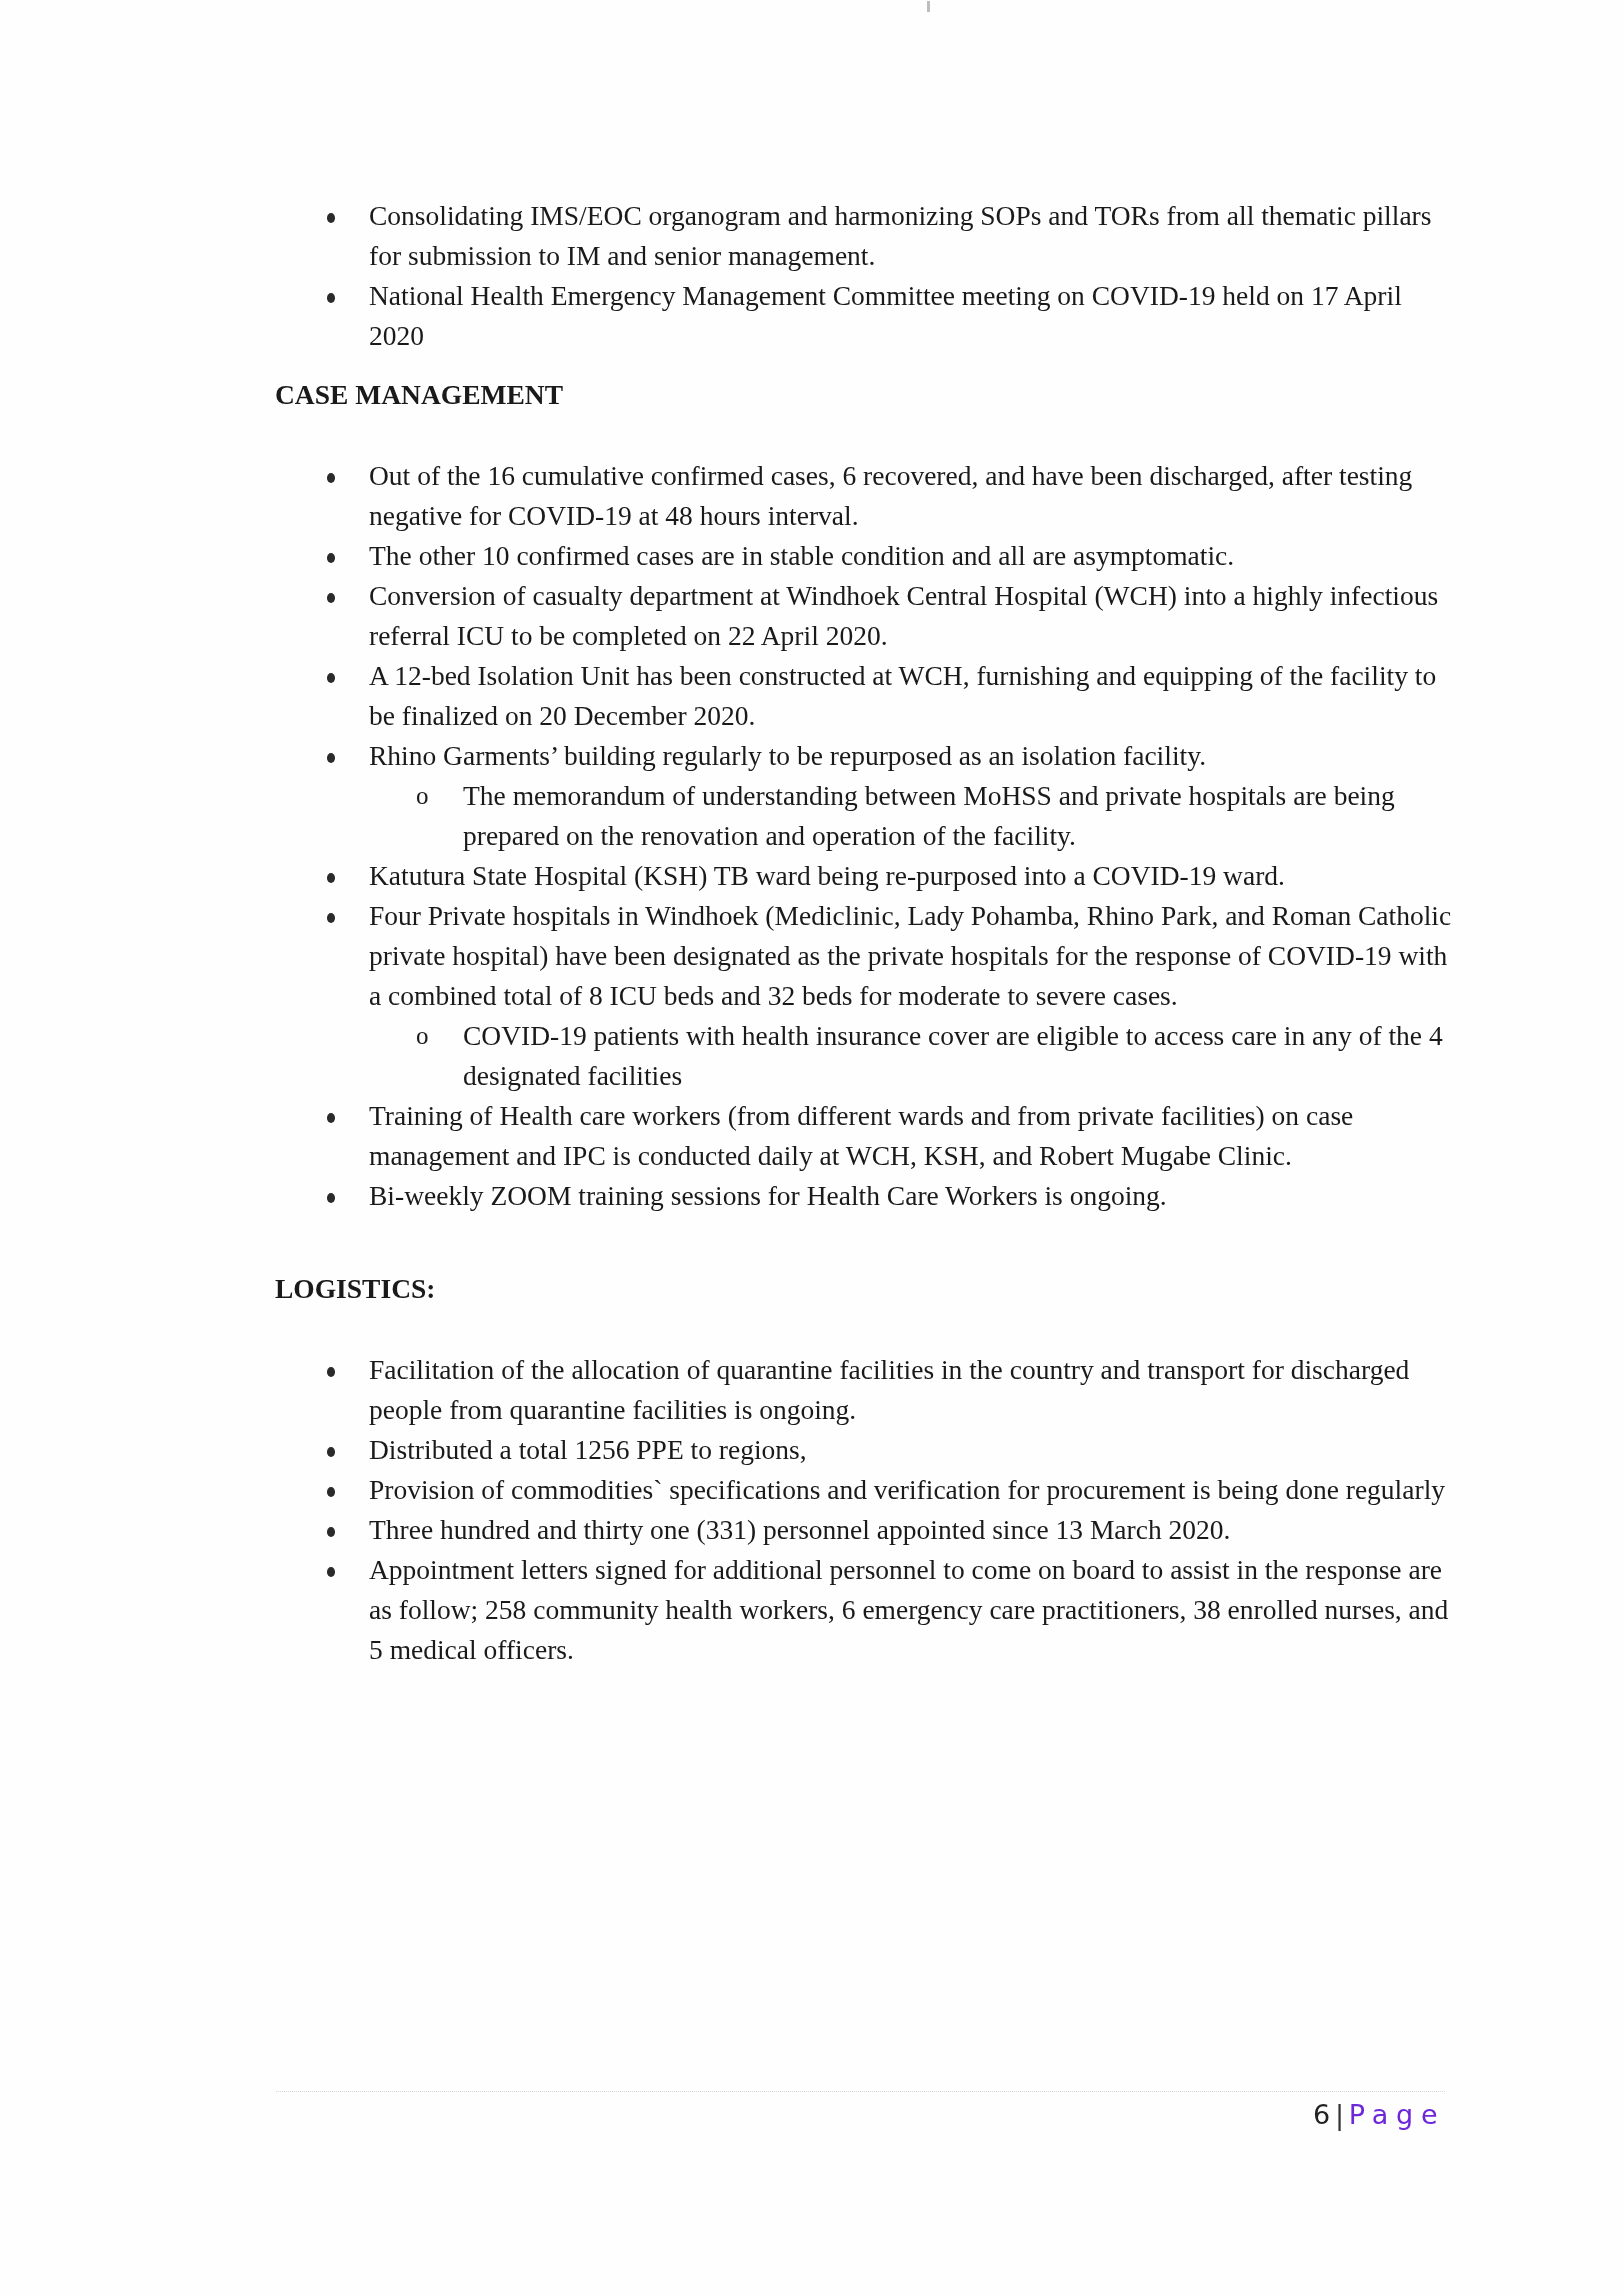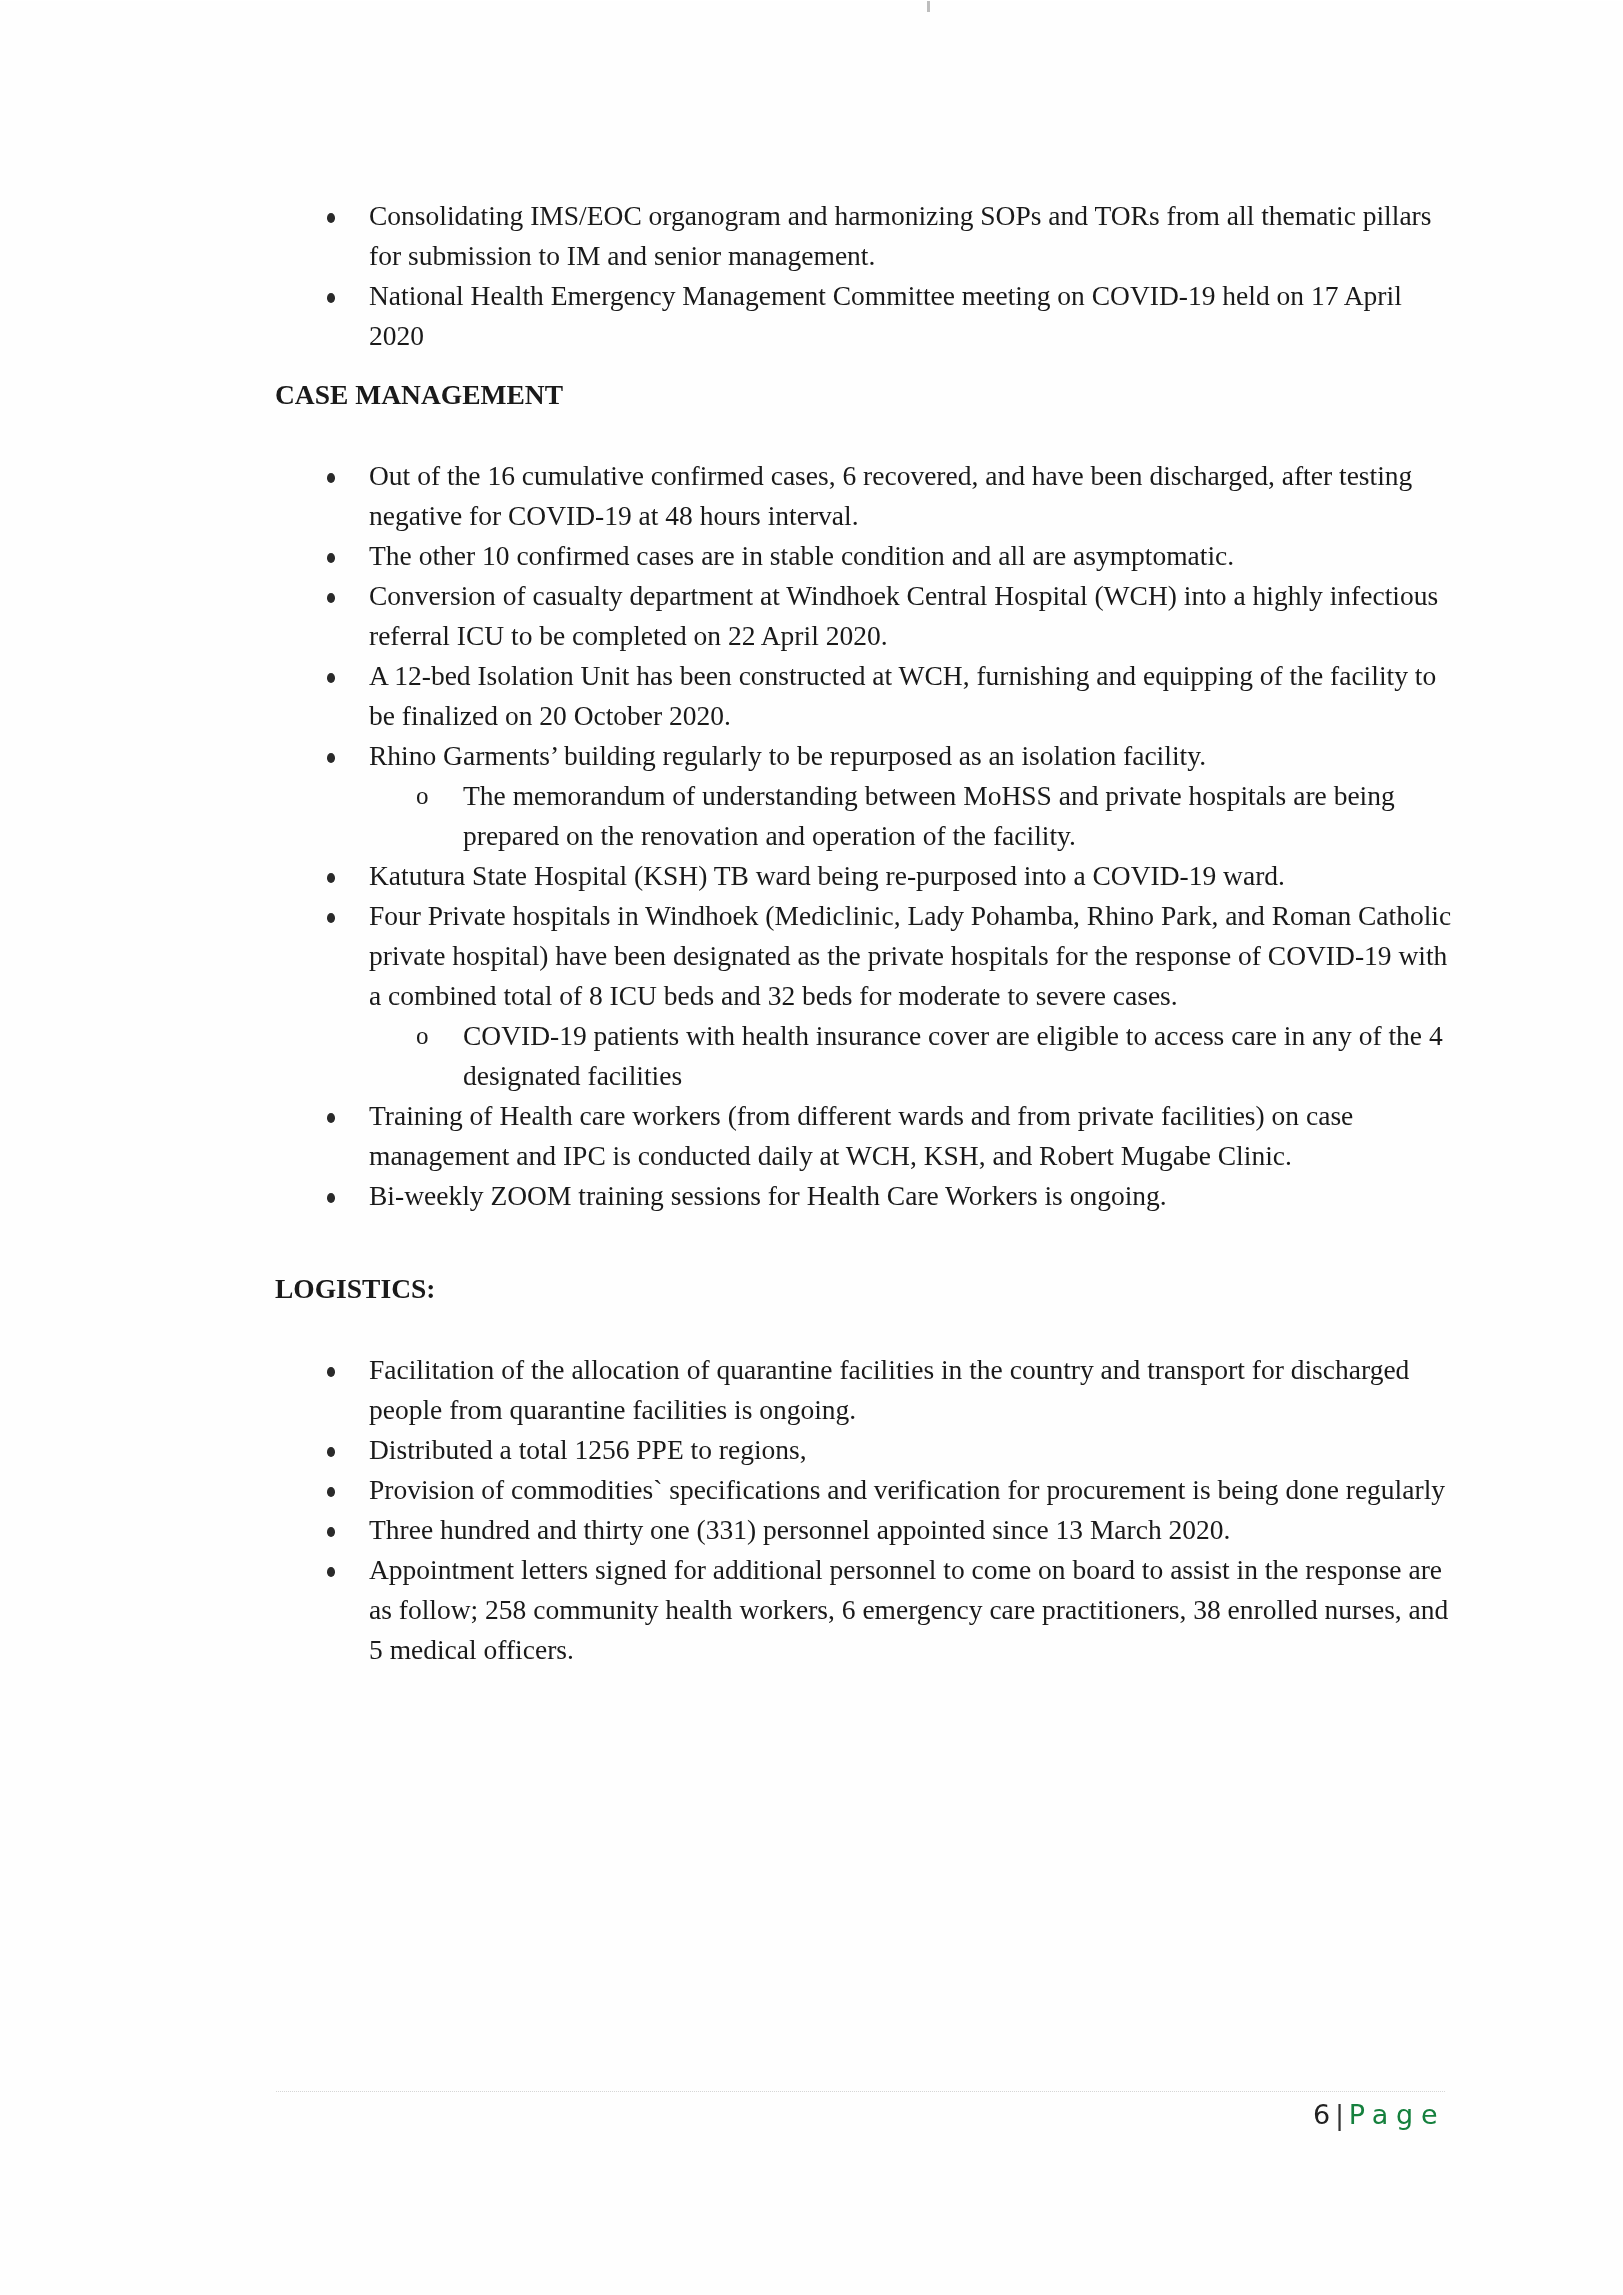--- a/index.html
+++ b/index.html
@@ -14,40 +14,40 @@
   ul.sub { list-style: none; margin: 0; padding: 0; }
   ul.sub > li { position: relative; padding-left: 94px; }
   ul.sub > li > .circ { position: absolute; left: 47px; top: 0; font-size: 25px; }
   .heading { font-weight: bold; font-size: 27.5px; line-height: 40px; margin: 0; }
   .h-case { margin-top: 19px; margin-bottom: 41px; }
   .h-log { margin-top: 53px; margin-bottom: 41px; }
   .footer-line { position: absolute; left: 276px; top: 2090px; width: 1169px; height: 0; border-top: 1.6px dotted #d6d6d6; }
   .footer { position: absolute; left: 1313px; top: 2098px; font-family: "DejaVu Sans", sans-serif; font-size: 27px; }
   .footer .num { color: #222; }
   .footer .sep { color: #333; margin: 0 4.7px; }
-  .footer .pg { color: #15803d; letter-spacing: 7.9px; }
+  .footer .pg { color: #6d28d9; letter-spacing: 7.9px; }
 </style>
 </head>
 <body>
 
 <div class="page">
   <div class="top-mark"></div>
 
   <div class="content">
     <ul class="bullets">
       <li><span class="dot"></span><span>Consolidating IMS/EOC organogram and harmonizing SOPs and TORs from all thematic pillars for submission to IM and senior management.</span></li>
       <li><span class="dot"></span><span>National Health Emergency Management Committee meeting on COVID-19 held on 17 April 2020</span></li>
     </ul>
 
     <h2 class="heading h-case">CASE MANAGEMENT</h2>
     <ul class="bullets" id="case-list">
         <li><span class="dot"></span><span>Out of the 16 cumulative confirmed cases, 6 recovered, and have been discharged, after testing negative for COVID-19 at 48 hours interval.</span></li>
         <li><span class="dot"></span><span>The other 10 confirmed cases are in stable condition and all are asymptomatic.</span></li>
         <li><span class="dot"></span><span>Conversion of casualty department at Windhoek Central Hospital (WCH) into a highly infectious referral ICU to be completed on 22 April 2020.</span></li>
-        <li><span class="dot"></span><span>A 12-bed Isolation Unit has been constructed at WCH, furnishing and equipping of the facility to be finalized on 20 October 2020.</span></li>
+        <li><span class="dot"></span><span>A 12-bed Isolation Unit has been constructed at WCH, furnishing and equipping of the facility to be finalized on 20 December 2020.</span></li>
         <li><span class="dot"></span><span>Rhino Garments’ building regularly to be repurposed as an isolation facility.</span><ul class="sub">
             <li><span class="circ">o</span><span>The memorandum of understanding between MoHSS and private hospitals are being prepared on the renovation and operation of the facility.</span></li>
           </ul></li>
         <li><span class="dot"></span><span>Katutura State Hospital (KSH) TB ward being re-purposed into a COVID-19 ward.</span></li>
         <li><span class="dot"></span><span>Four Private hospitals in Windhoek (Mediclinic, Lady Pohamba, Rhino Park, and Roman Catholic private hospital) have been designated as the private hospitals for the response of COVID-19 with a combined total of 8 ICU beds and 32 beds for moderate to severe cases.</span><ul class="sub">
             <li><span class="circ">o</span><span>COVID-19 patients with health insurance cover are eligible to access care in any of the 4 designated facilities</span></li>
           </ul></li>
         <li><span class="dot"></span><span>Training of Health care workers (from different wards and from private facilities) on case management and IPC is conducted daily at WCH, KSH, and Robert Mugabe Clinic.</span></li>
         <li><span class="dot"></span><span>Bi-weekly ZOOM training sessions for Health Care Workers is ongoing.</span></li>
       </ul>

